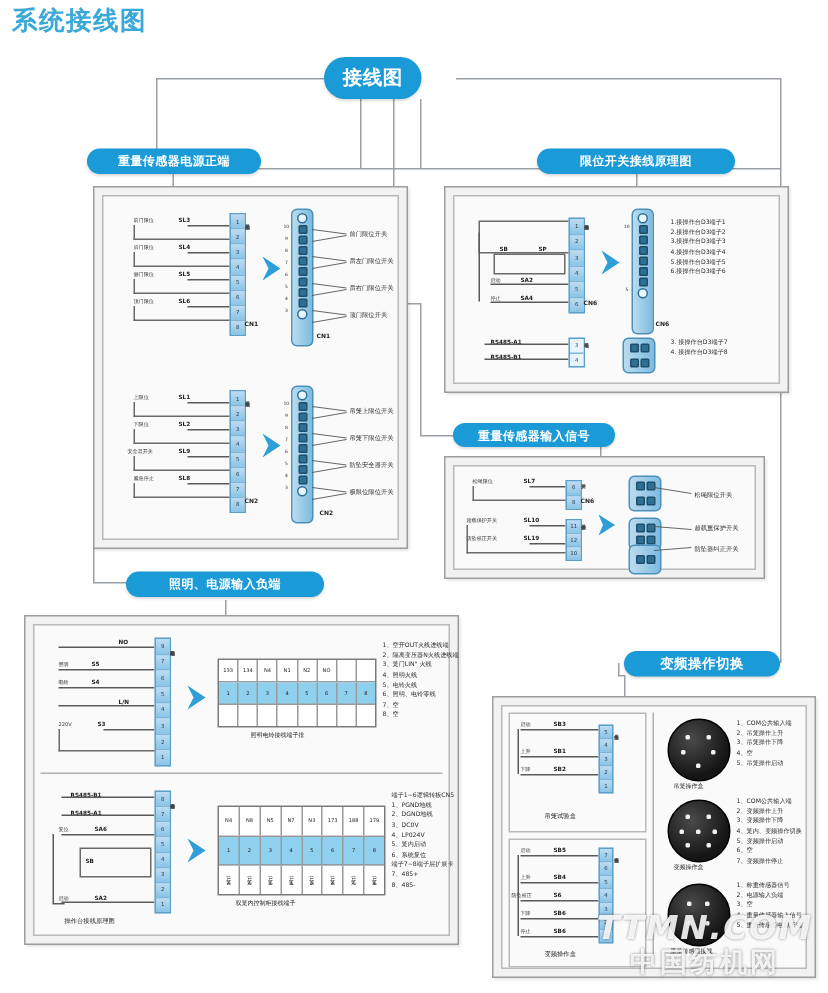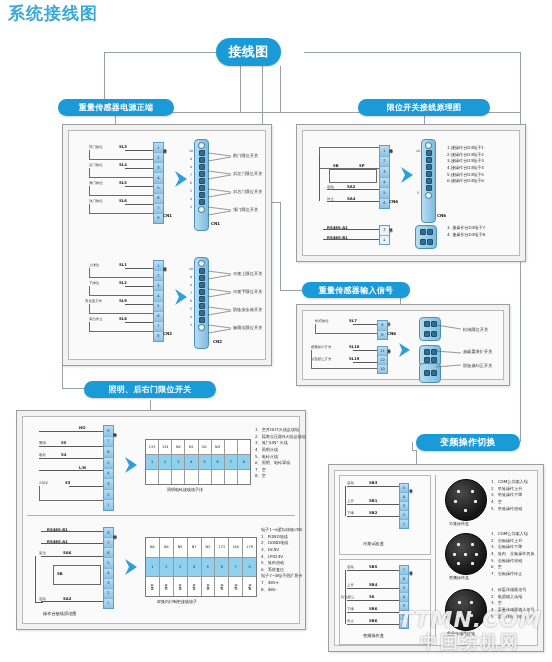--- a/index.html
+++ b/index.html
@@ -527,21 +527,21 @@
     <div class="pin"></div>
       <div class="pin"></div>
   </div>
   <svg class="leader abs" style="left:138px;top:40px;" width="30" height="34" viewBox="0 0 30 34">
     <path d="M1 6 L26 8 M1 22 L26 20" stroke="#555" stroke-width=".6" fill="none"></path>
   </svg>
   <div class="callout-lbl abs" style="left:166px;top:44px;">超载重保护开关</div>
   <div class="callout-lbl abs" style="left:166px;top:58px;">防坠器纠正开关</div>
 </div>
 
-<div class="node" style="left:84px;top:381px;width:132px;height:17px;">照明、后右门限位开关</div>
+<div class="node" style="left:84px;top:381px;width:132px;height:17px;">照明、电源输入负端</div>
 
 <div class="panel" style="left:16px;top:410px;width:288px;height:218px;">
   <div class="panel-inner"></div>
 
   <div>
     <div class="sw-code abs" style="left:62px;top:14px;">NO</div>
     <div class="sw-label abs" style="left:22px;top:30px;">照明</div>
     <div class="sw-code abs" style="left:44px;top:29px;">S5</div>
     <div class="sw-label abs" style="left:22px;top:42px;">电铃</div>
     <div class="sw-code abs" style="left:44px;top:41px;">S4</div>

